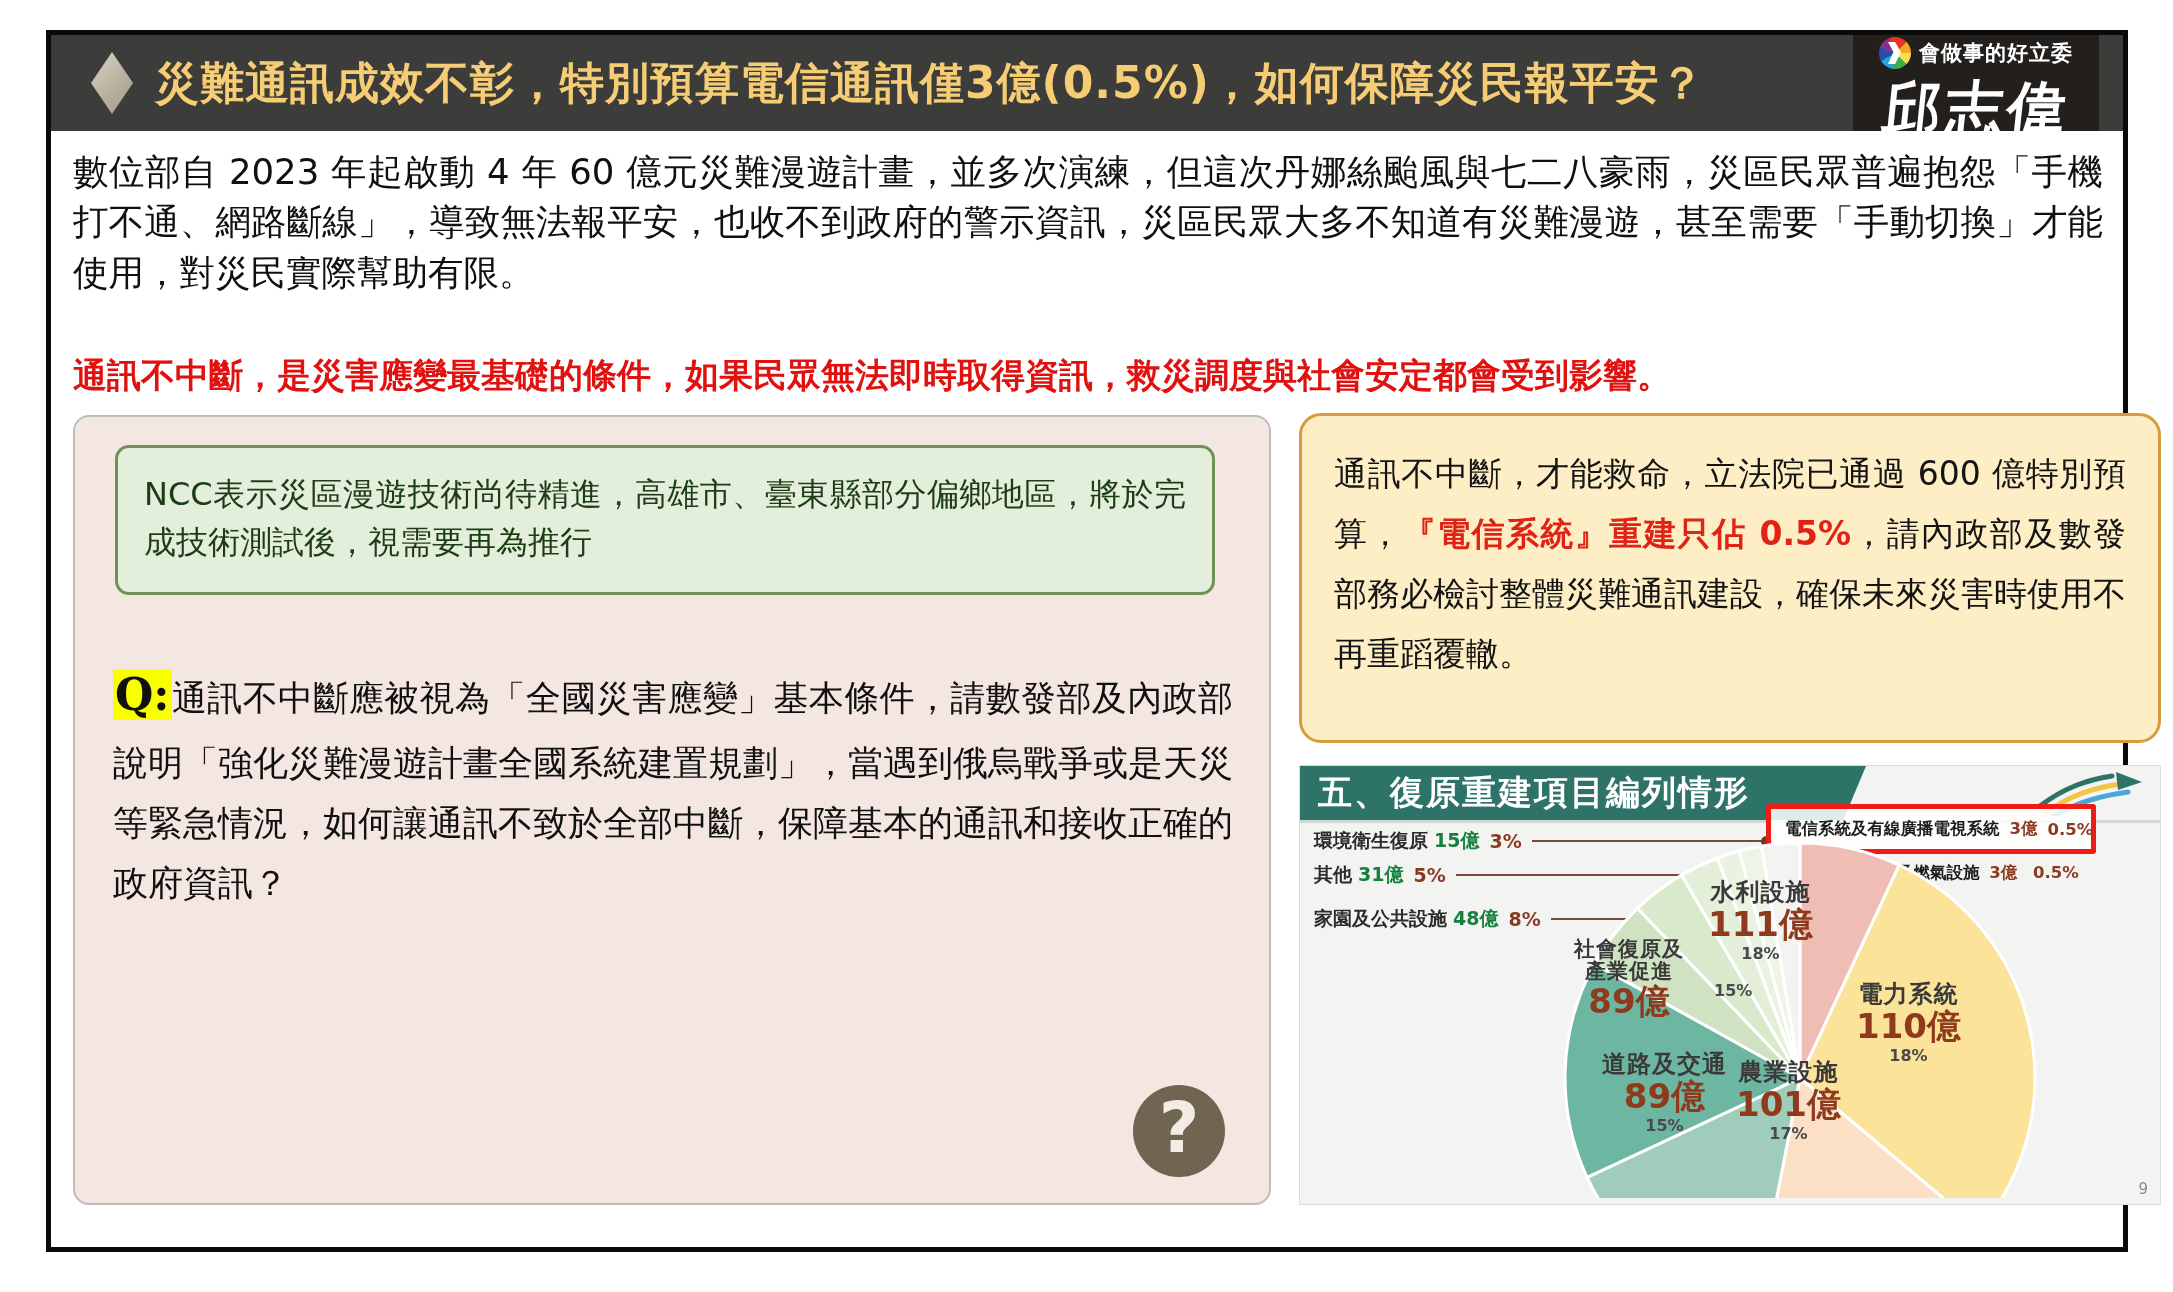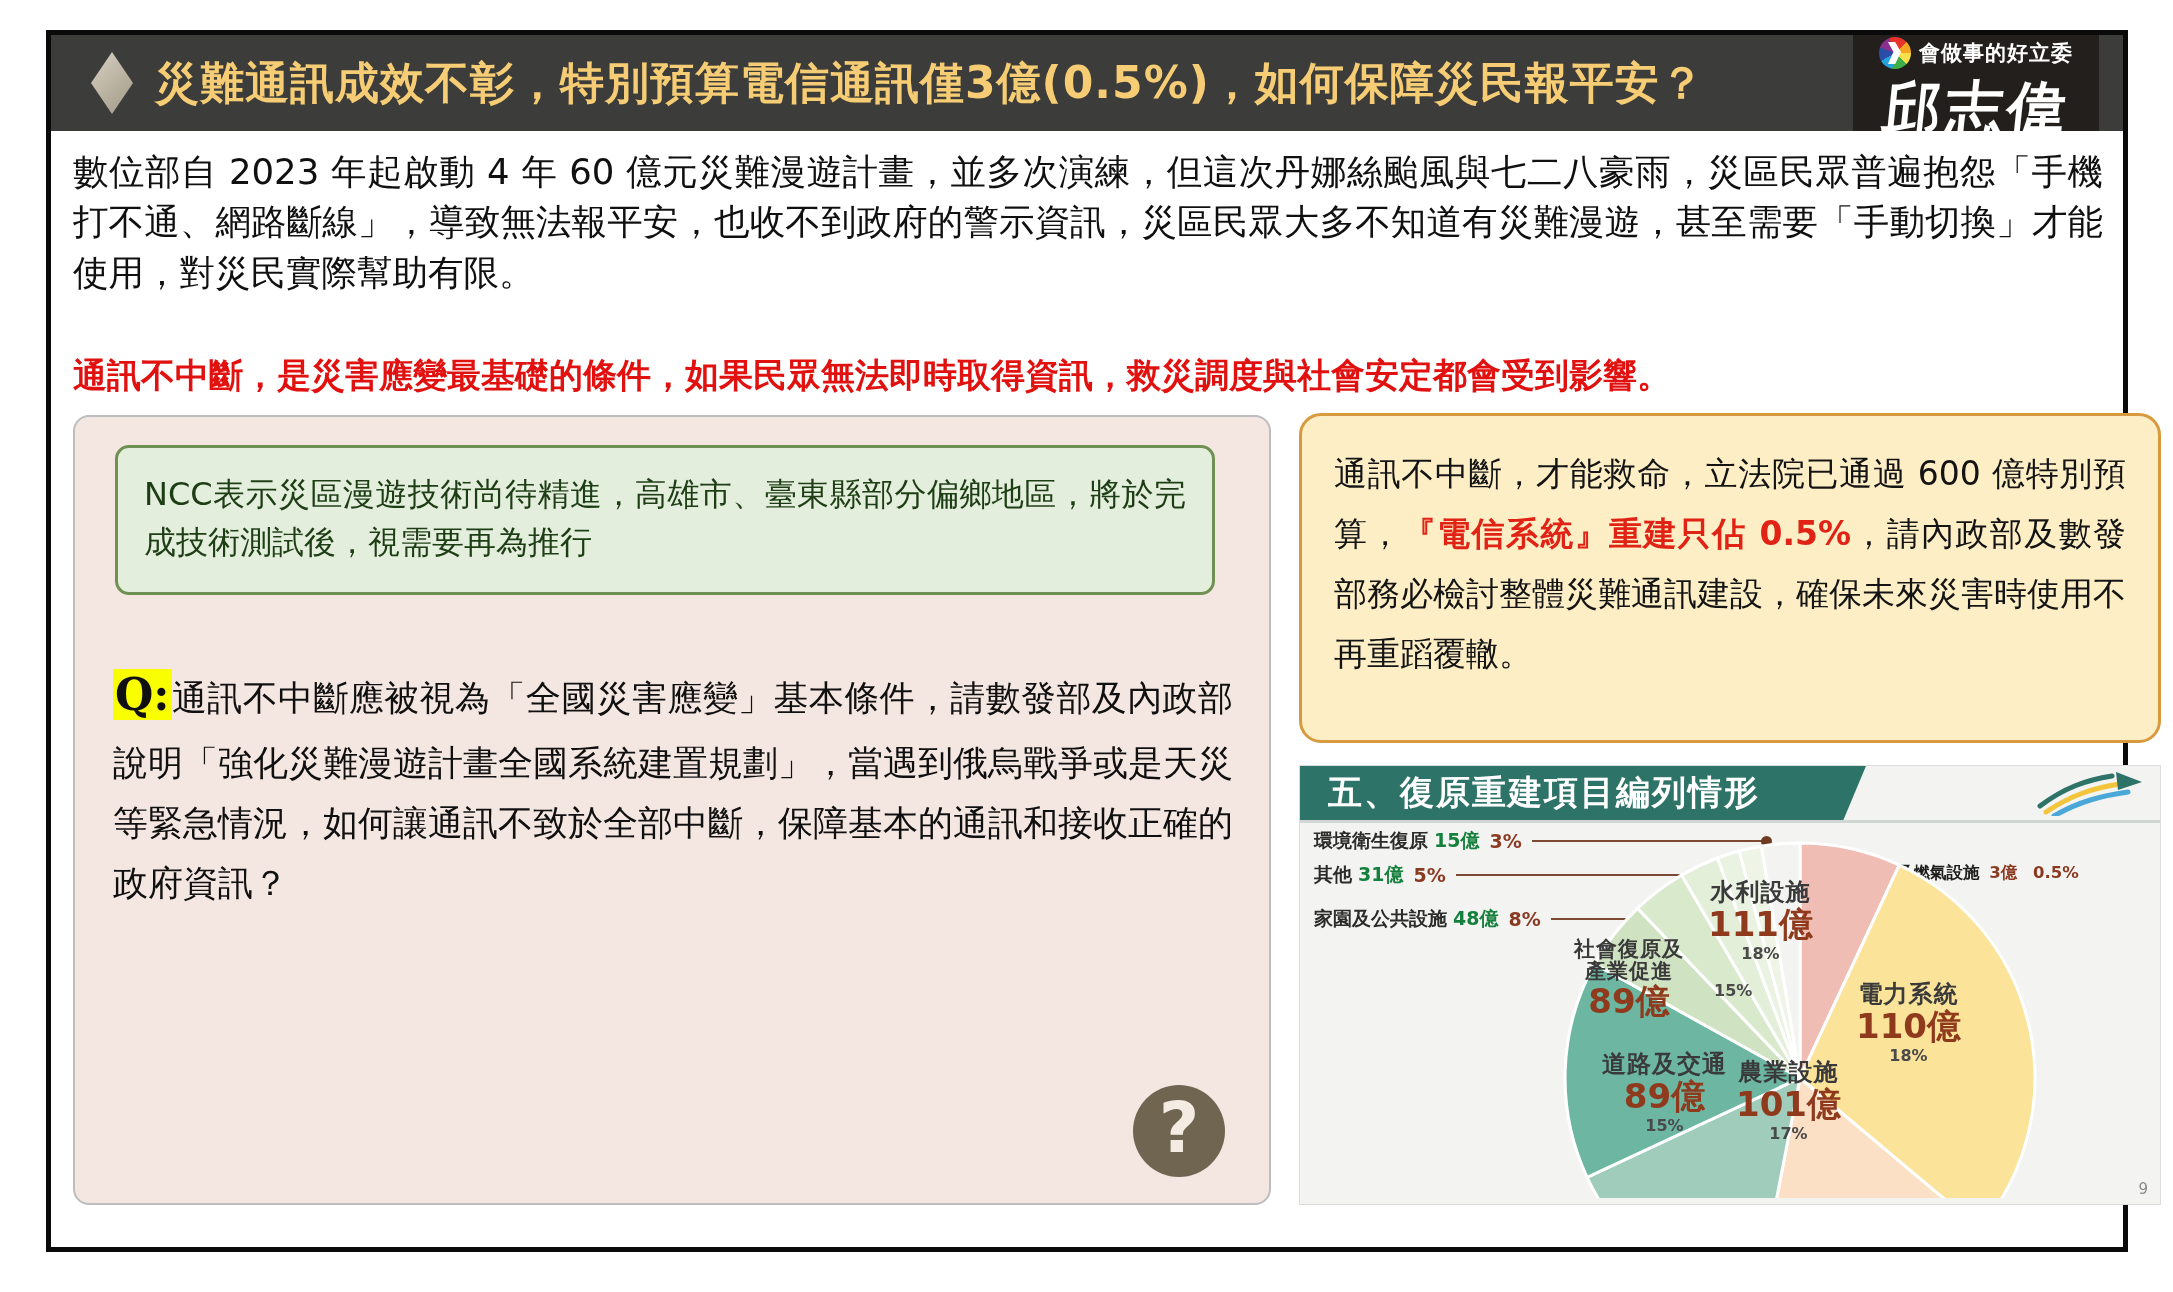--- a/index.html
+++ b/index.html
@@ -206,21 +206,21 @@
     box-sizing:border-box;
     overflow:hidden;
   }
   .chart-title-bar{
     position:absolute;left:0;top:0;
     width:566px;height:54px;
     background:#2e7367;
     color:#ffffff;
     font-size:34px;font-weight:bold;
     display:flex;align-items:center;
-    padding-left:28px;
+    padding-left:18px;
     letter-spacing:2px;
     box-sizing:border-box;
     clip-path:polygon(0 0,100% 0,96% 100%,0 100%);
   }
   .chart-deco{
     position:absolute;right:14px;top:4px;
     width:110px;height:46px;
   }
   .leader-labels{
     position:absolute;left:14px;top:58px;width:520px;
@@ -354,20 +354,25 @@
       </div>
       <div class="leader-row" style="margin-top:10px;">
         <span>家園及公共設施</span>
         <span class="amt">48億</span>
         <span class="pct">8%</span>
         <span class="leader-line" style="width:110px;"></span>
         <span class="leader-dot"></span>
       </div>
     </div>
 
+    <div class="callout-box">
+      <span>電信系統及有線廣播電視系統</span>
+      <span class="amt">3億</span>
+      <span class="pct">0.5%</span>
+    </div>
     <div class="callout2">
       <span>自來水、瓦斯及燃氣設施</span>
       <span class="amt">3億</span>
       <span class="pct">0.5%</span>
     </div>
 
     <div class="pie-wrap">
       <svg viewBox="0 0 500 370" width="500" height="370">
         <g transform="translate(250,250)">
 

